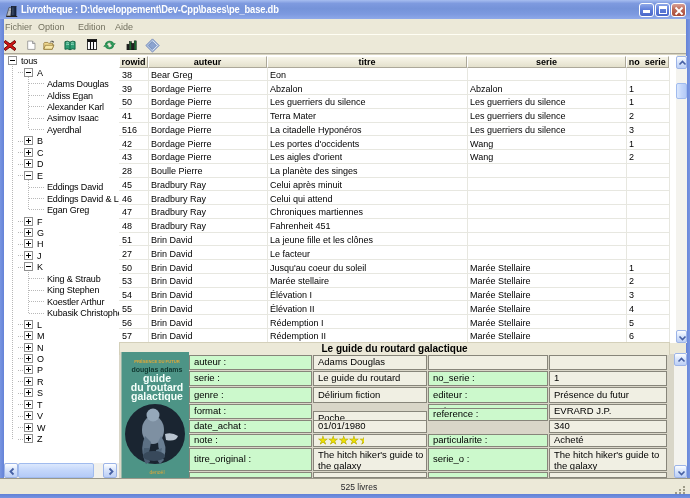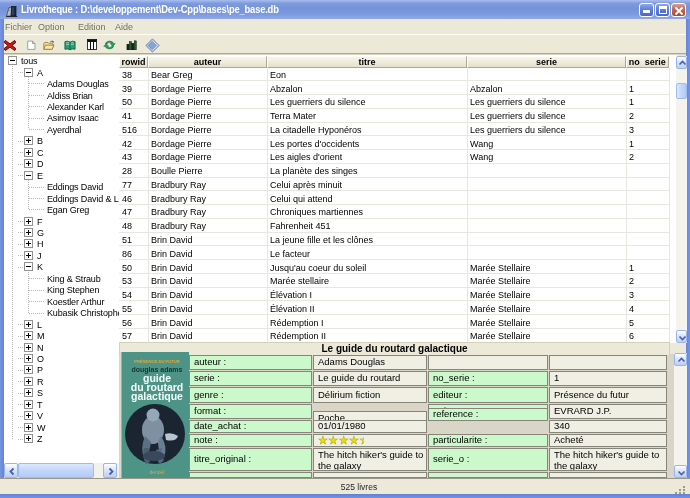--- a/index.html
+++ b/index.html
@@ -179,21 +179,21 @@
       <span class="lbl" style="left:17px">tous</span>
     </div>
 <div class="tr2">
       <span class="pm" style="left:20px"></span>
       <span class="lbl" style="left:33px">A</span>
     </div>
 <div class="tr2">
       <span class="lbl" style="left:43px">Adams Douglas</span>
     </div>
 <div class="tr2">
-      <span class="lbl" style="left:43px">Aldiss Brian</span>
+      <span class="lbl" style="left:43px">Aldiss Egan</span>
     </div>
 <div class="tr2">
       <span class="lbl" style="left:43px">Alexander Karl</span>
     </div>
 <div class="tr2">
       <span class="lbl" style="left:43px">Asimov Isaac</span>
     </div>
 <div class="tr2">
       <span class="lbl" style="left:43px">Ayerdhal</span>
     </div>
@@ -363,21 +363,21 @@
 <span class="tcell" style="left:151.0px">Les aigles d'orient</span>
 <span class="tcell" style="left:351.0px">Wang</span>
 <span class="tcell" style="left:510.0px">2</span>
 </div>
 <div class="trow ab" style="left:119px;top:163.82px">
 <span class="tcell" style="left:3.0px">28</span>
 <span class="tcell" style="left:32.0px">Boulle Pierre</span>
 <span class="tcell" style="left:151.0px">La planète des singes</span>
 </div>
 <div class="trow ab" style="left:119px;top:177.58px">
-<span class="tcell" style="left:3.0px">77</span>
+<span class="tcell" style="left:3.0px">45</span>
 <span class="tcell" style="left:32.0px">Bradbury Ray</span>
 <span class="tcell" style="left:151.0px">Celui après minuit</span>
 </div>
 <div class="trow ab" style="left:119px;top:191.34px">
 <span class="tcell" style="left:3.0px">46</span>
 <span class="tcell" style="left:32.0px">Bradbury Ray</span>
 <span class="tcell" style="left:151.0px">Celui qui attend</span>
 </div>
 <div class="trow ab" style="left:119px;top:205.10px">
 <span class="tcell" style="left:3.0px">47</span>
@@ -388,21 +388,21 @@
 <span class="tcell" style="left:3.0px">48</span>
 <span class="tcell" style="left:32.0px">Bradbury Ray</span>
 <span class="tcell" style="left:151.0px">Fahrenheit 451</span>
 </div>
 <div class="trow ab" style="left:119px;top:232.62px">
 <span class="tcell" style="left:3.0px">51</span>
 <span class="tcell" style="left:32.0px">Brin David</span>
 <span class="tcell" style="left:151.0px">La jeune fille et les clônes</span>
 </div>
 <div class="trow ab" style="left:119px;top:246.38px">
-<span class="tcell" style="left:3.0px">86</span>
+<span class="tcell" style="left:3.0px">27</span>
 <span class="tcell" style="left:32.0px">Brin David</span>
 <span class="tcell" style="left:151.0px">Le facteur</span>
 </div>
 <div class="trow ab" style="left:119px;top:260.14px">
 <span class="tcell" style="left:3.0px">50</span>
 <span class="tcell" style="left:32.0px">Brin David</span>
 <span class="tcell" style="left:151.0px">Jusqu'au coeur du soleil</span>
 <span class="tcell" style="left:351.0px">Marée Stellaire</span>
 <span class="tcell" style="left:510.0px">1</span>
 </div>

